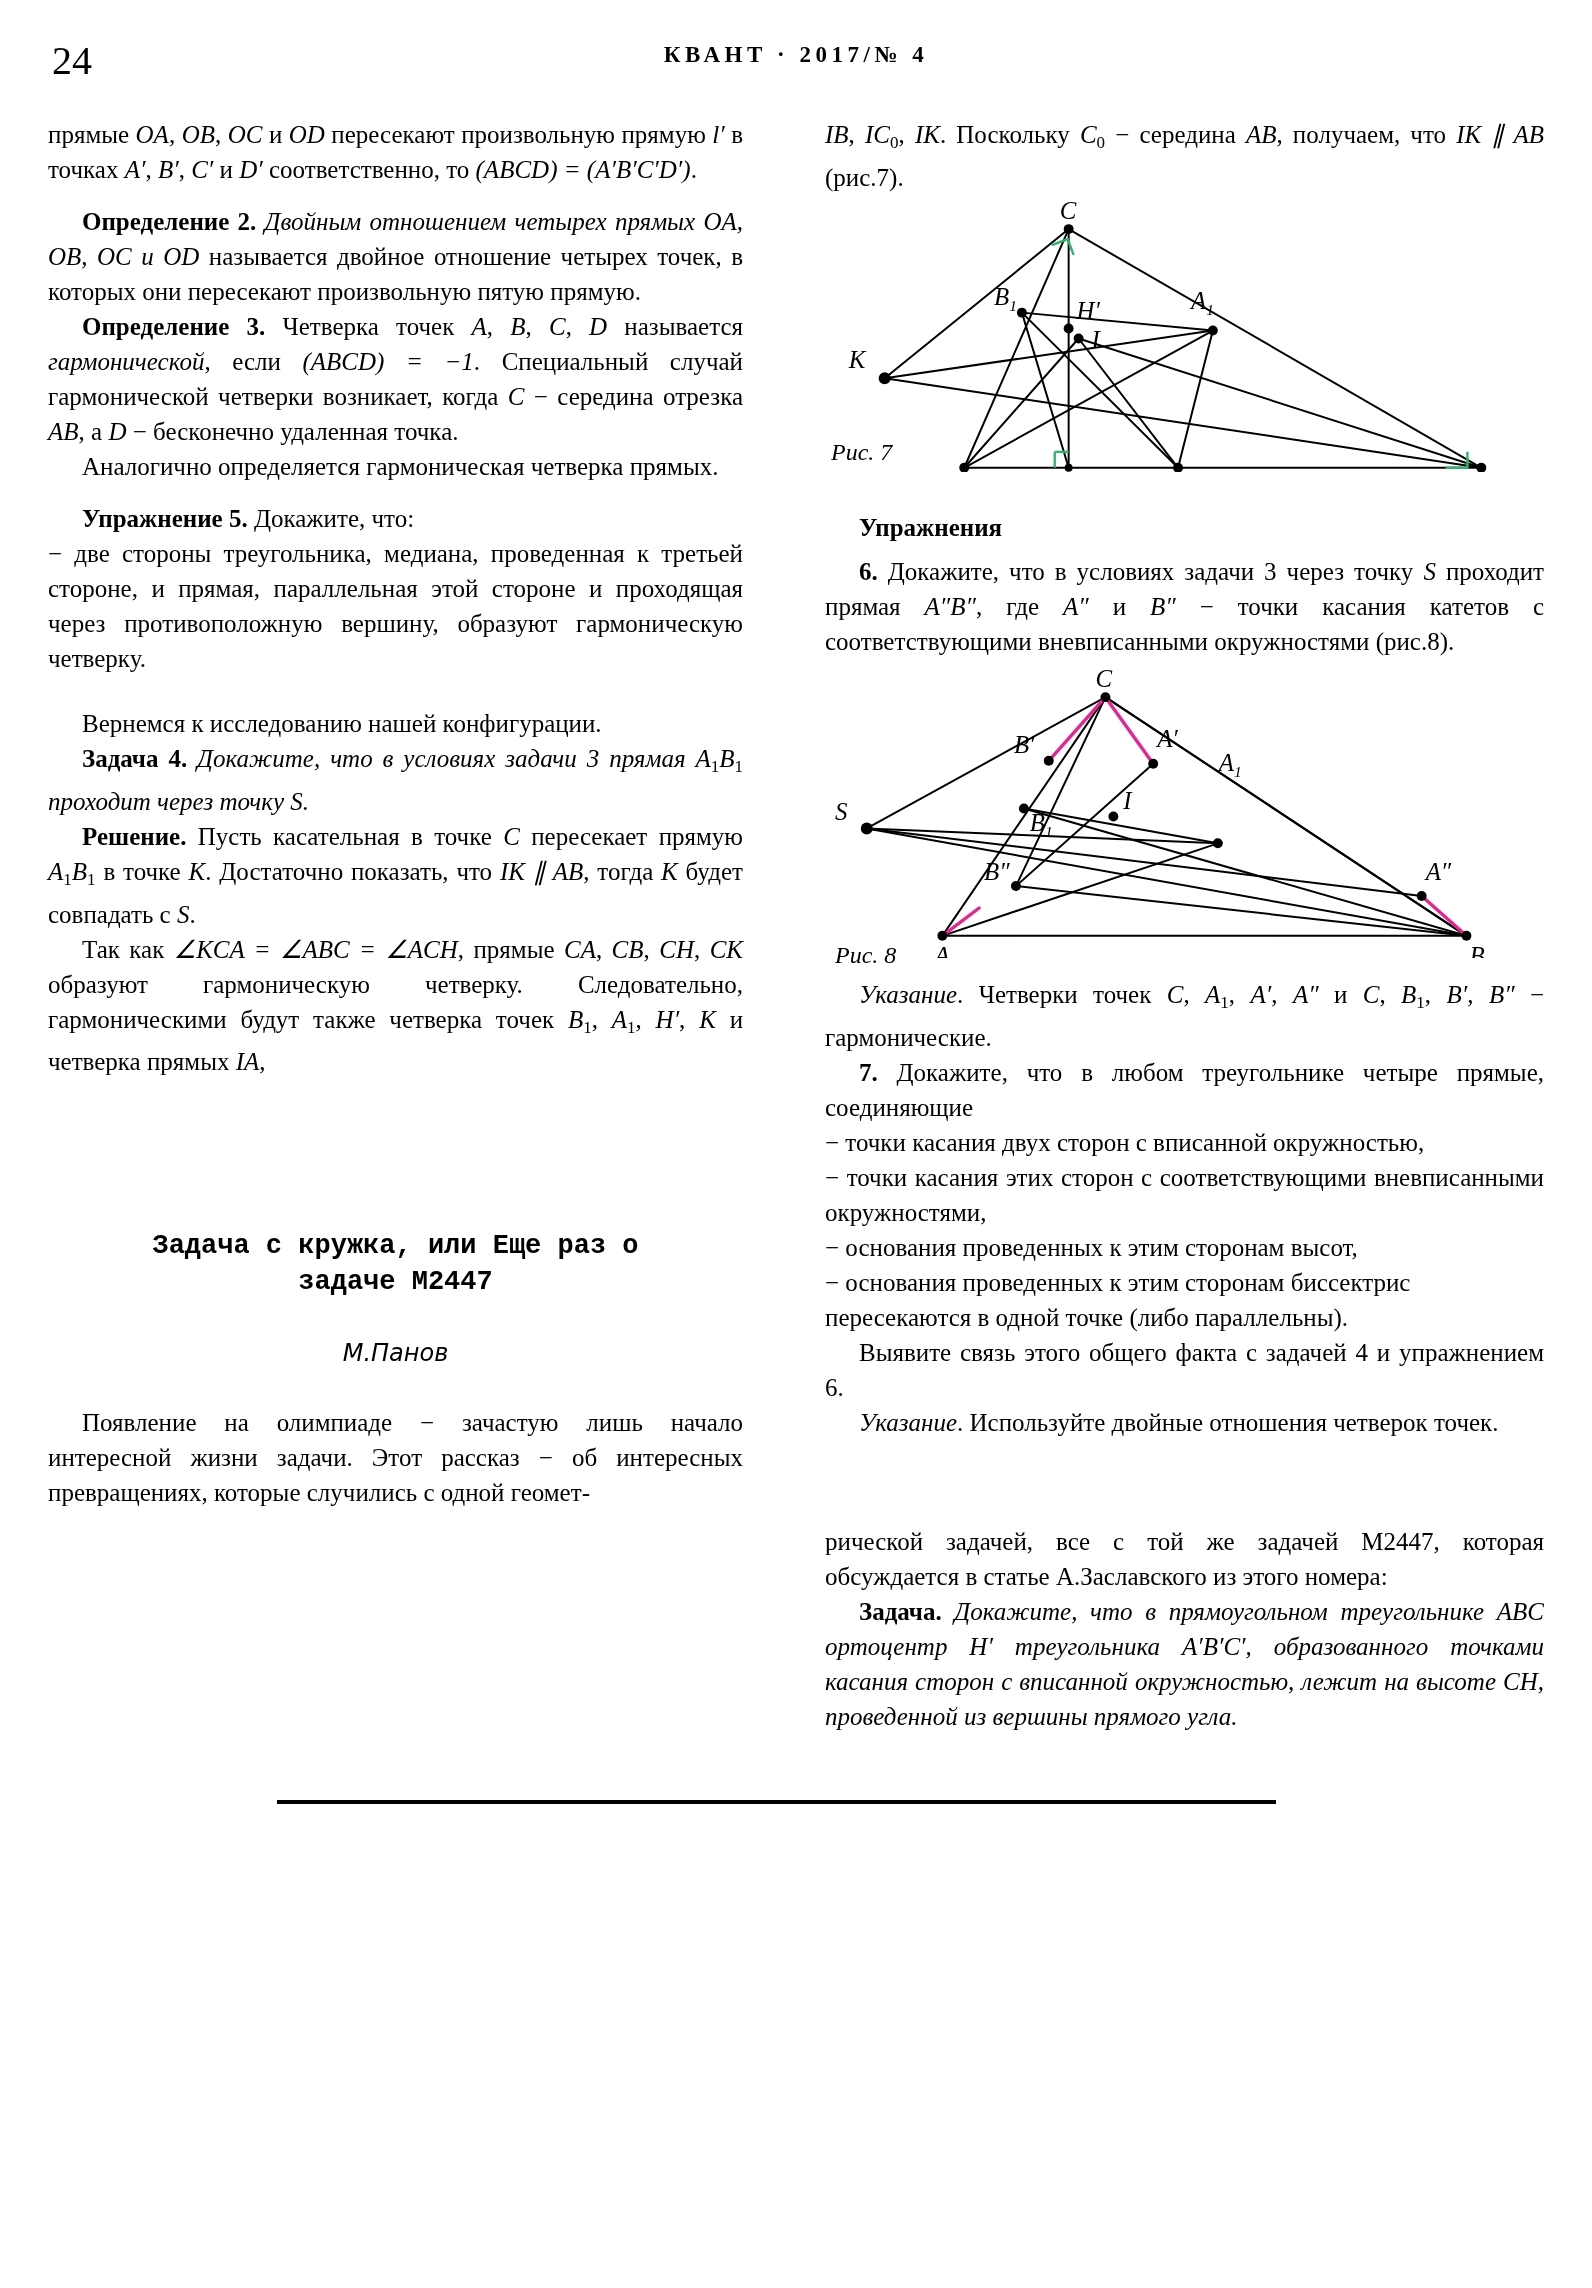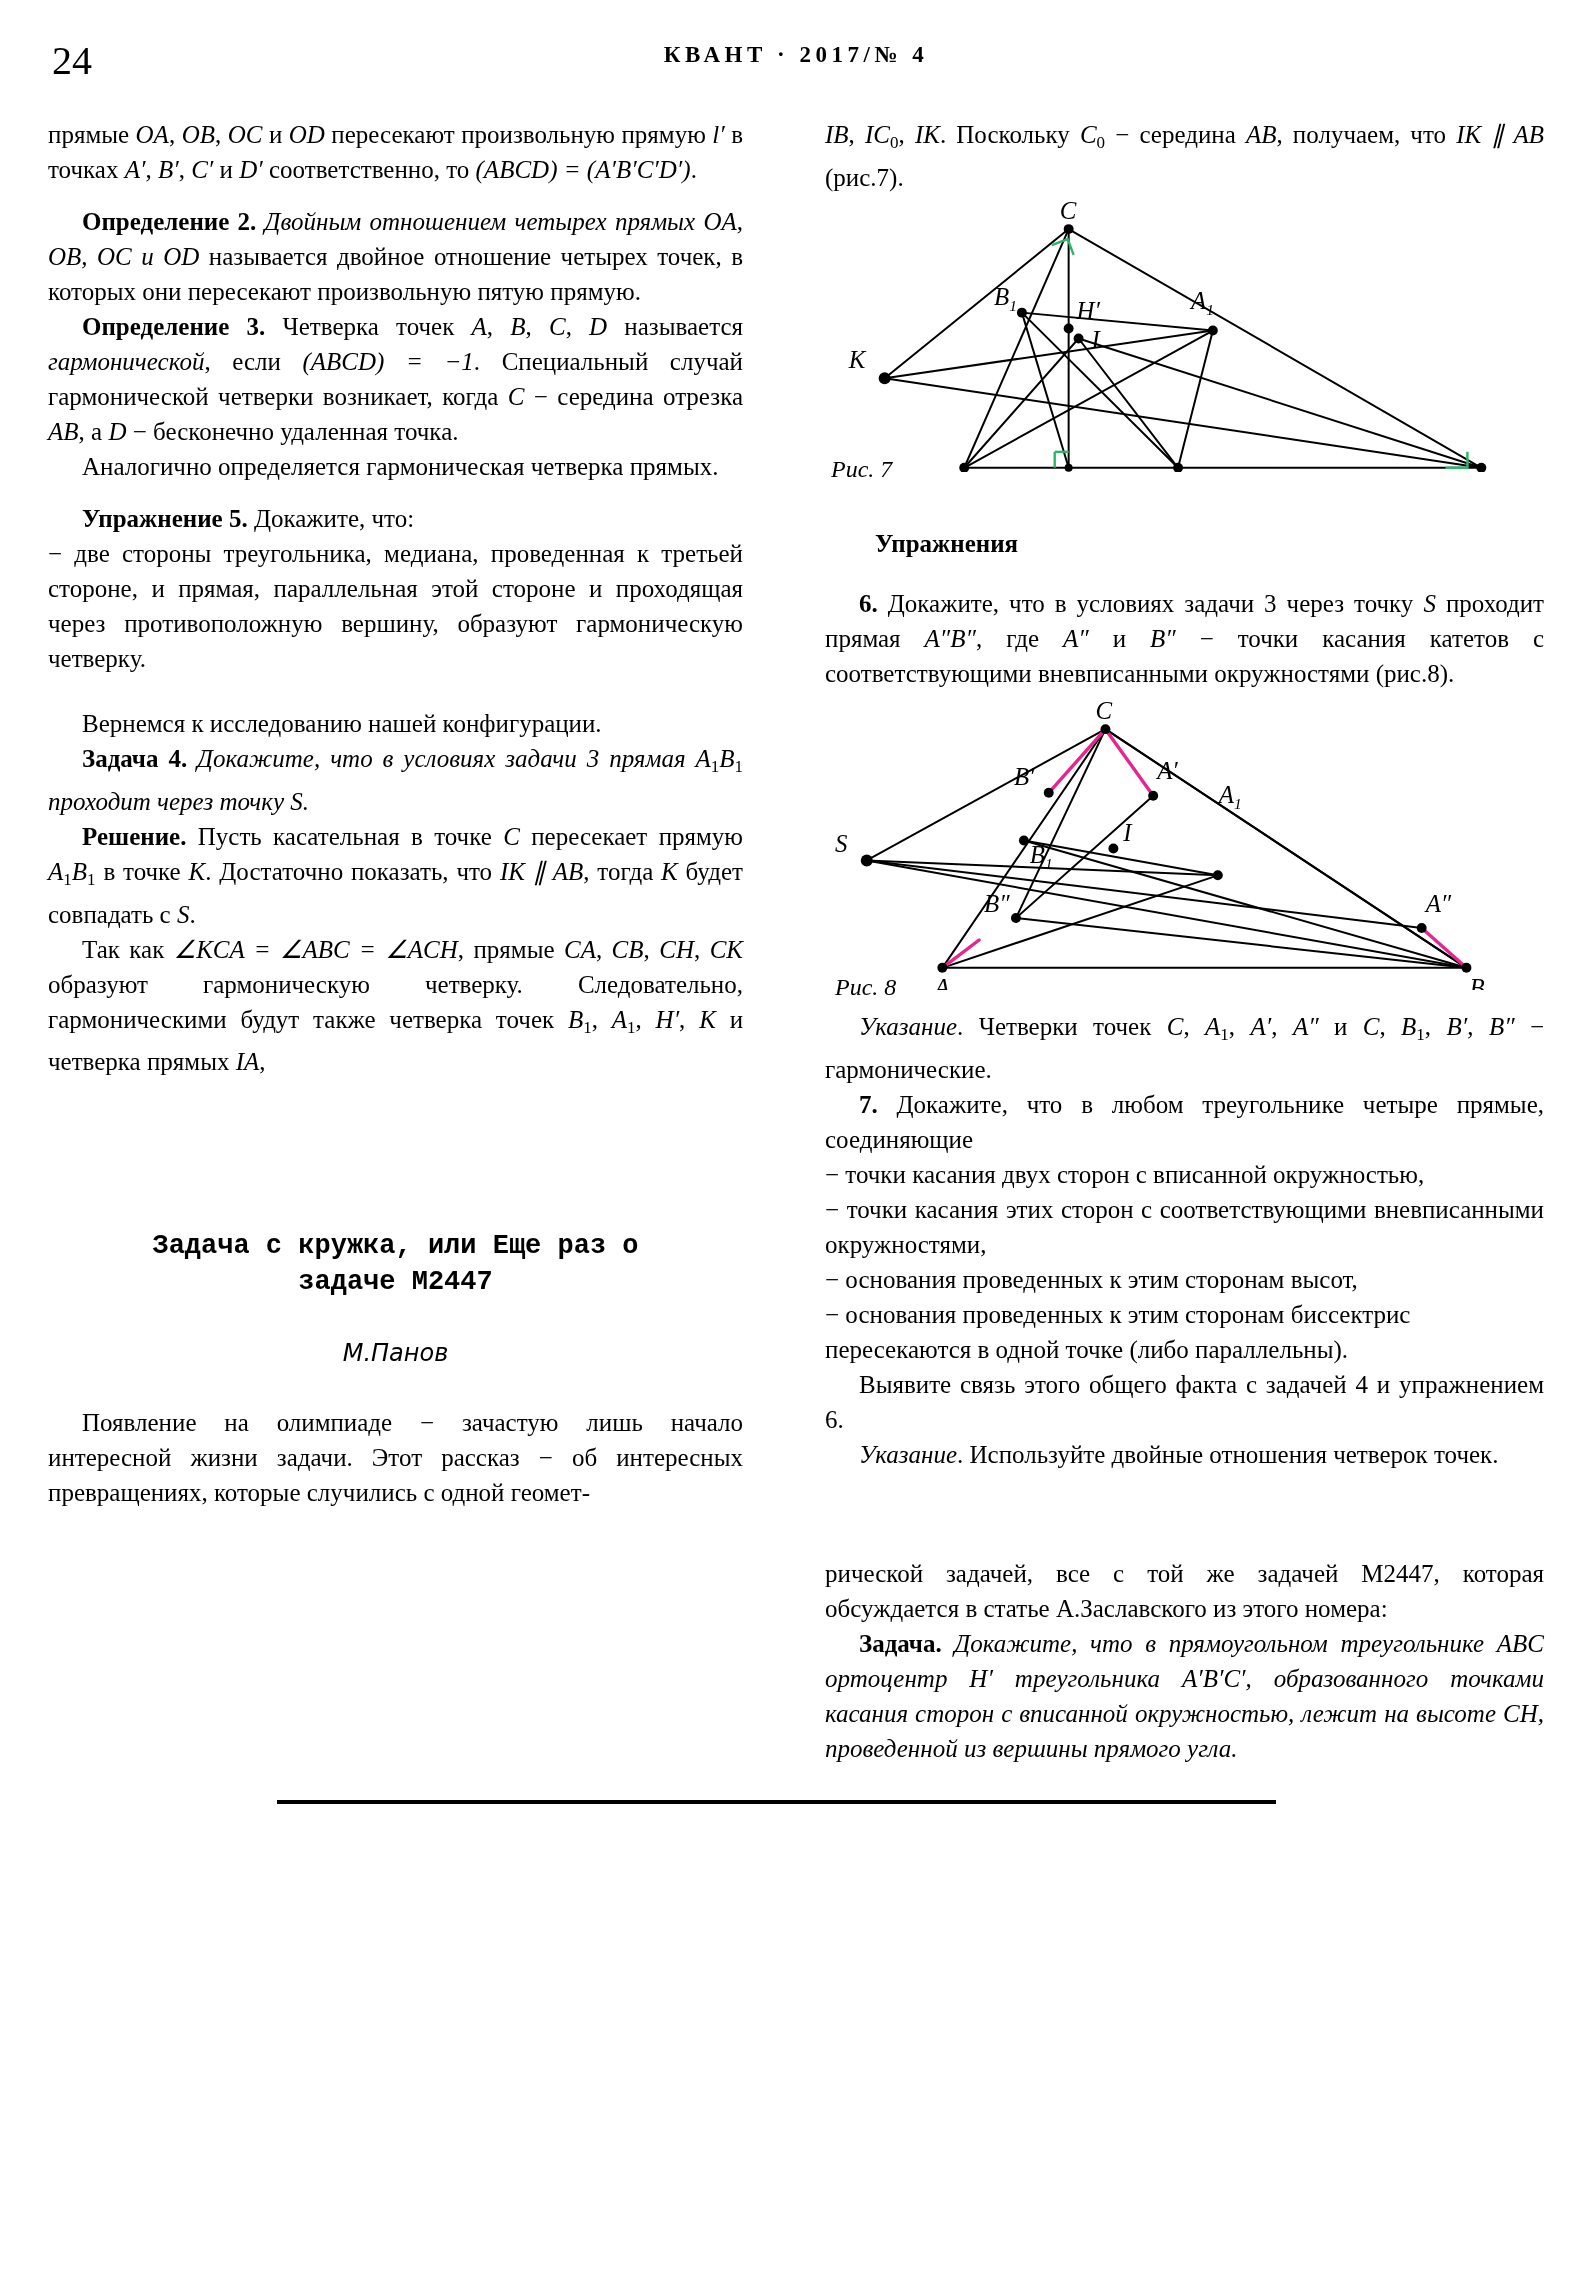--- a/index.html
+++ b/index.html
@@ -66,21 +66,21 @@
     font-style:italic;
     font-size:24px;
     font-family:"Liberation Serif", serif;
   }
   svg { display:block; }
   .sublab { font-size:0.62em; }
 
   
   .sechead {
     font-size:25px; font-weight:700;
-    text-indent:34px; margin:16px;
+    text-indent:34px; margin:0;
   }
 
   
   .rule {
     position:absolute;
     left:277px; width:999px;
     top:1800px; height:4px;
     background:#000;
   }
 
@@ -211,21 +211,21 @@
             <text x="170" y="104">B<tspan class="sublab" dy="6">1</tspan></text>
             <text x="253" y="118">H′</text>
             <text x="268" y="148">I</text>
             <text x="24" y="168">K</text>
             <text x="128" y="295">A</text>
             <text x="233" y="295">H</text>
             <text x="330" y="296">C<tspan class="sublab" dy="6">0</tspan></text>
             <text x="662" y="293">B</text>
           </g>
         </svg>
-        <div class="figcap" style="left:6px; top:255px;font-family:Liberation Serif, serif;">Рис. 7</div>
+        <div class="figcap" style="left:6px; top:238px;font-family:Liberation Serif, serif;">Рис. 7</div>
       </div>
 
       <div class="gap-l"></div>
 
       <p class="sechead">Упражнения</p>
 
       <div class="gap-s"></div>
 
       <p class="ind"><b>6.</b><span> Докажите, что в условиях задачи 3 через точку </span><i class="mi">S</i><span> проходит прямая </span><i class="mi">A″B″</i><span>, где </span><i class="mi">A″</i><span> и </span><i class="mi">B″</i><span> − точки касания катетов с соответствующими вневписанными окружностями (рис.8).</span></p>
 

